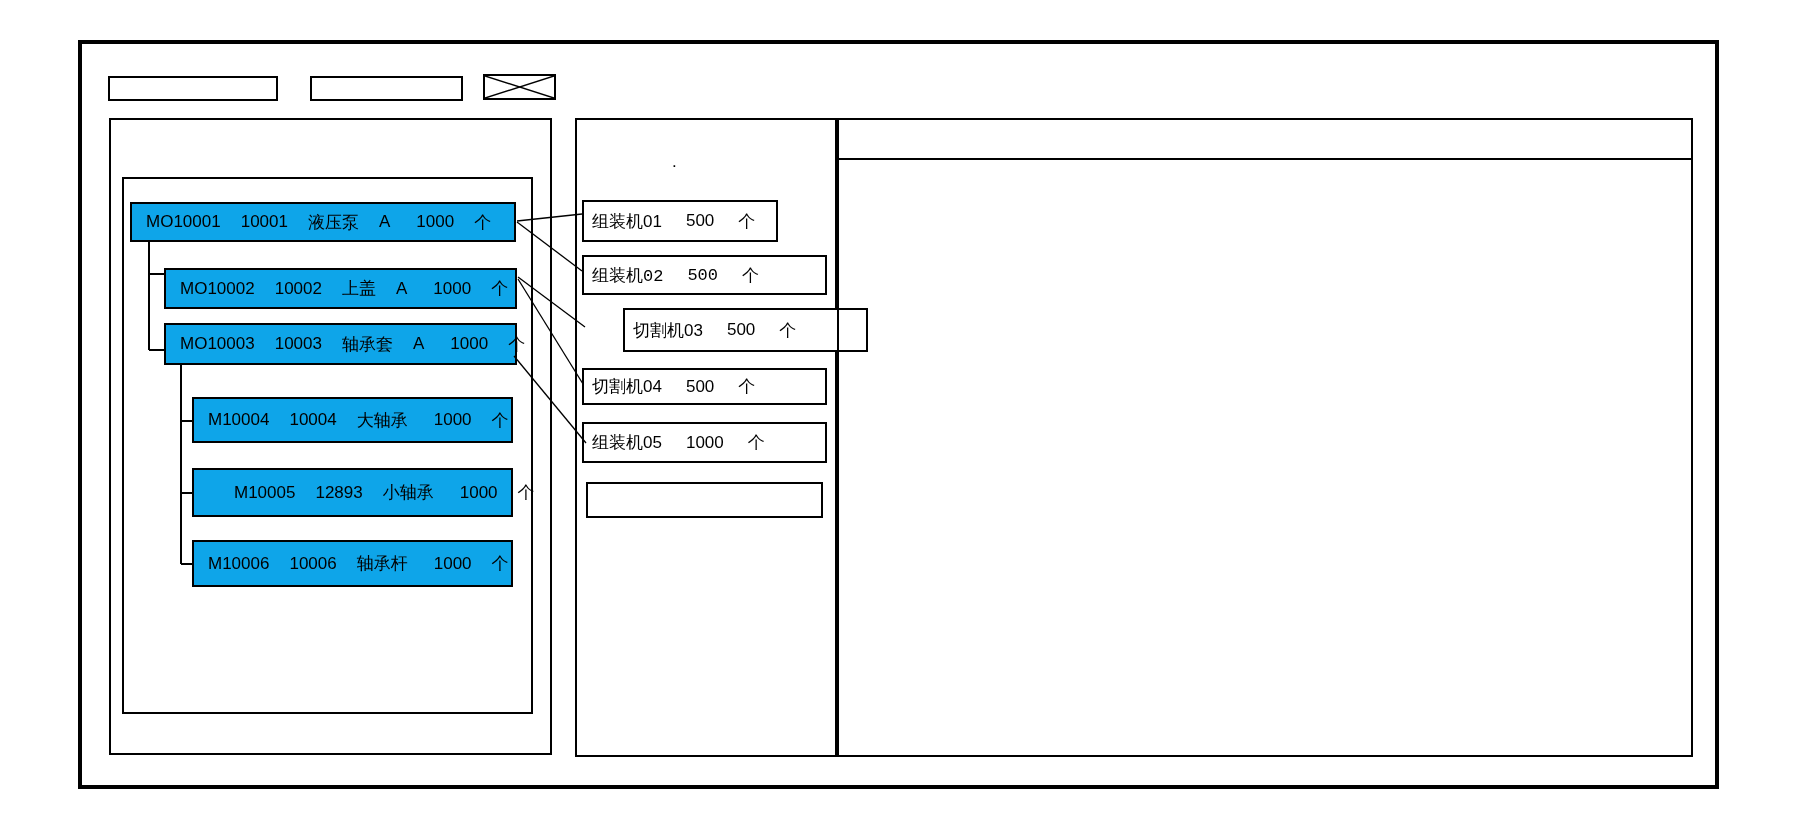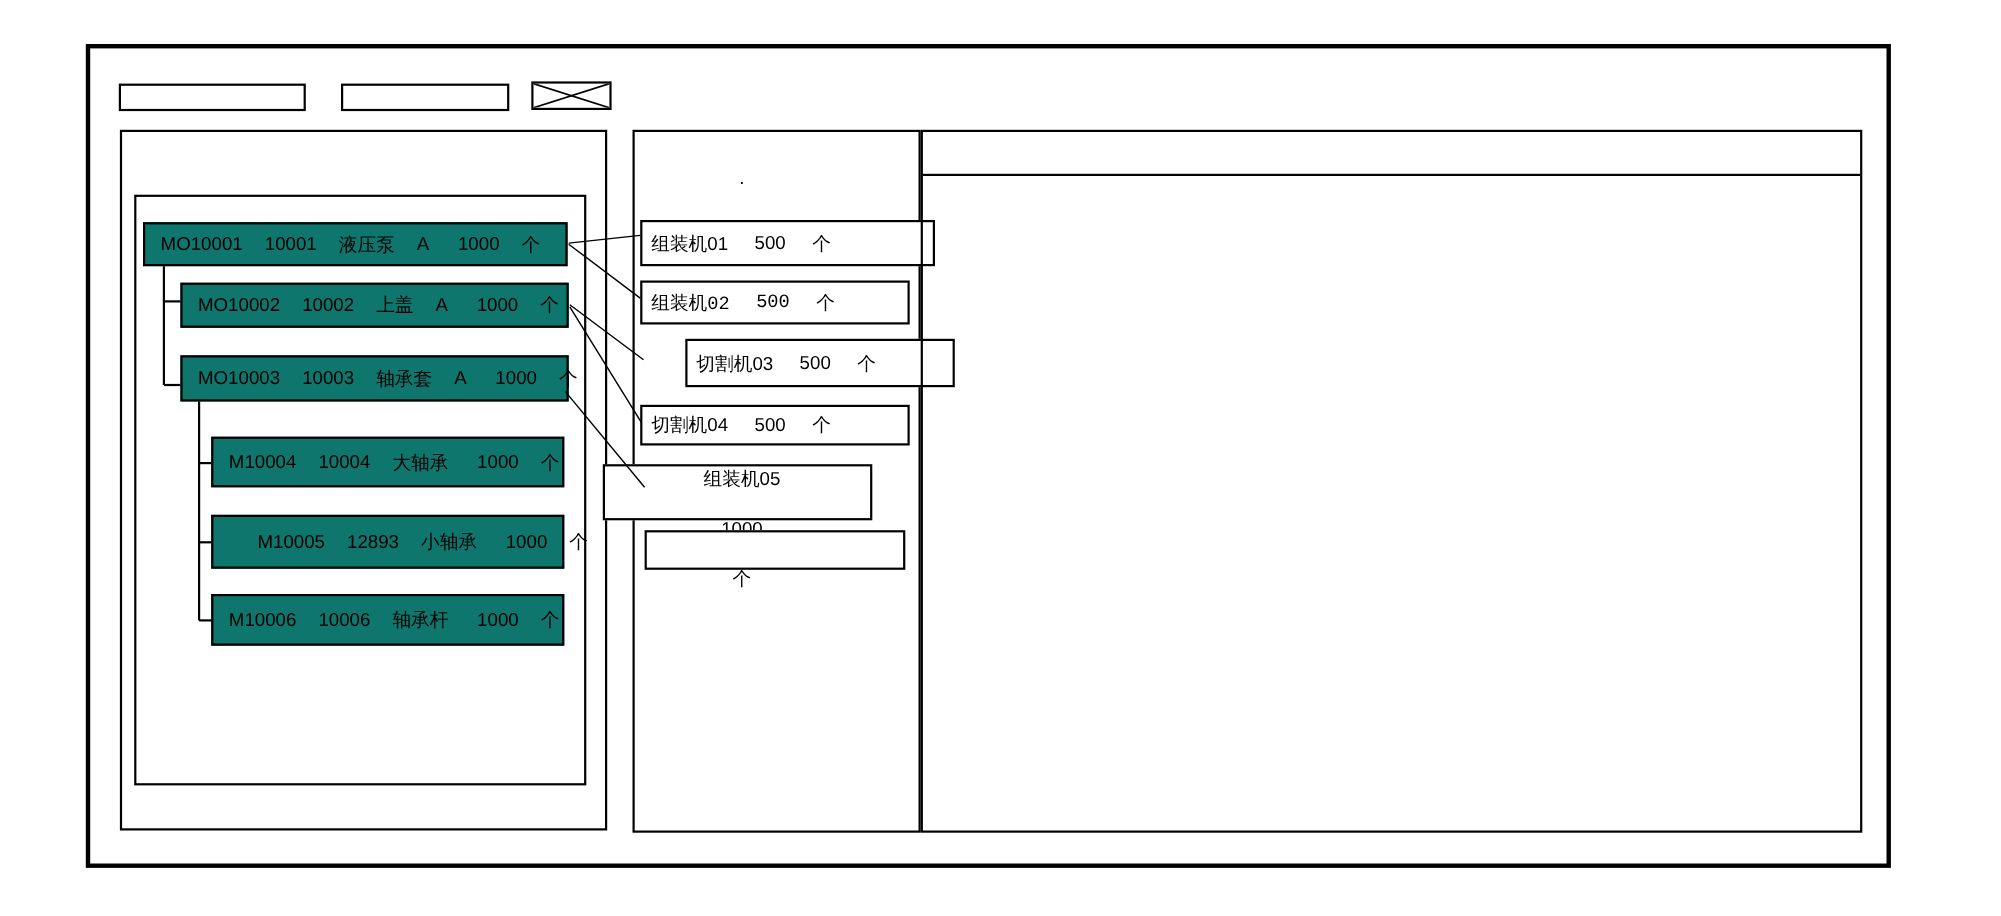--- a/index.html
+++ b/index.html
@@ -46,43 +46,43 @@
     left: 121px; top: 143px; height: 22px;
     display: flex; align-items: center; gap: 16px;
     font-size: 17px; white-space: nowrap;
   }
 
   
   .tree-container { left: 122px; top: 177px; width: 411px; height: 537px; border: 2px solid #000; }
 
   
   .trow {
-    border: 2px solid #000; background: #0f766e;
+    border: 2px solid #000; background: #0ea5e9;
     display: flex; align-items: center; gap: 20px;
     padding-left: 14px; font-size: 17px; white-space: nowrap;
   }
   .trow-1 { left: 130px; top: 202px; width: 386px; height: 40px; }
-  .trow-2 { left: 164px; top: 257px; width: 353px; height: 41px; }
+  .trow-2 { left: 164px; top: 268px; width: 353px; height: 41px; }
   .trow-3 { left: 164px; top: 323px; width: 353px; height: 42px; }
   .trow-4 { left: 192px; top: 397px; width: 321px; height: 46px; }
   .trow-5 { left: 192px; top: 468px; width: 321px; height: 49px; padding-left: 40px; }
   .trow-6 { left: 192px; top: 540px; width: 321px; height: 47px; }
   .trow .qty { margin-left: 6px; }
 
   
   .mrow {
     border: 2px solid #000; background: #fff;
     display: flex; align-items: center; gap: 24px;
     padding-left: 8px; font-size: 17px; white-space: nowrap;
   }
-  .mrow-1 { left: 582px; top: 200px; width: 268px; height: 42px; }
+  .mrow-1 { left: 582px; top: 200px; width: 196px; height: 42px; }
   .mrow-2 { left: 582px; top: 255px; width: 245px; height: 40px; font-family: Liberation Mono, monospace; }
   .mrow-3 { left: 582px; top: 308px; width: 245px; height: 44px; margin-left: 41px; }
   .mrow-4 { left: 582px; top: 368px; width: 245px; height: 37px; }
-  .mrow-5 { left: 548px; top: 422px; width: 245px; height: 51px; flex-direction: column; }
+  .mrow-5 { left: 582px; top: 422px; width: 245px; height: 41px; }
   .mrow-empty { left: 586px; top: 482px; width: 237px; height: 36px; border: 2px solid #000; background: #fff; }
 
   .panel-dot { left: 672px; top: 152px; font-size: 17px; }
 
   
   .connector-overlay {
     left: 0; top: 0; width: 1819px; height: 833px;
     pointer-events: none;
   }
   .connector-overlay line { stroke: #000; }

